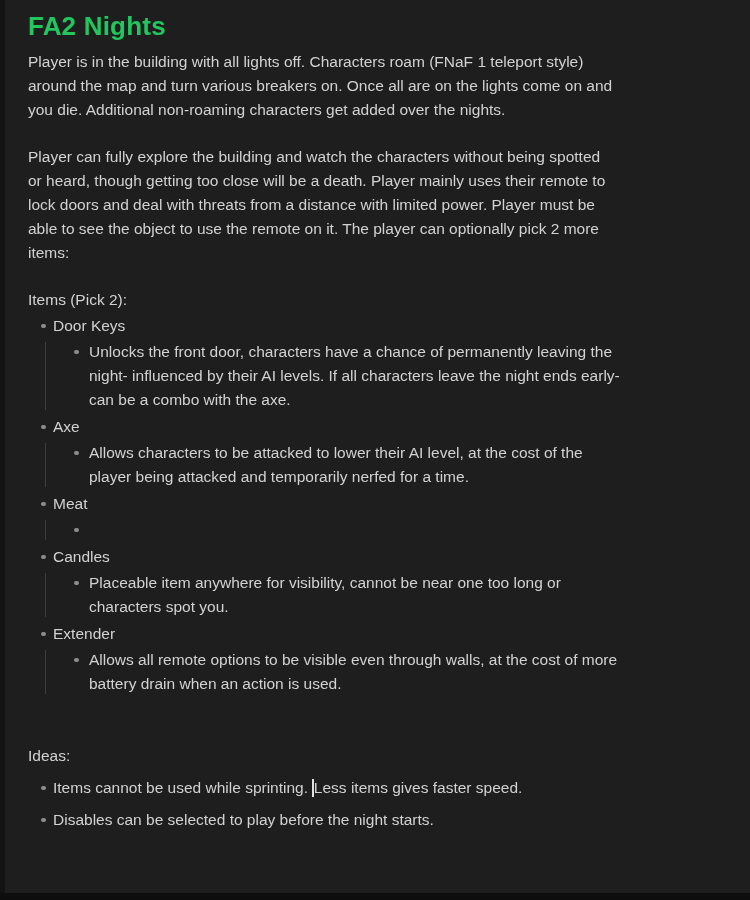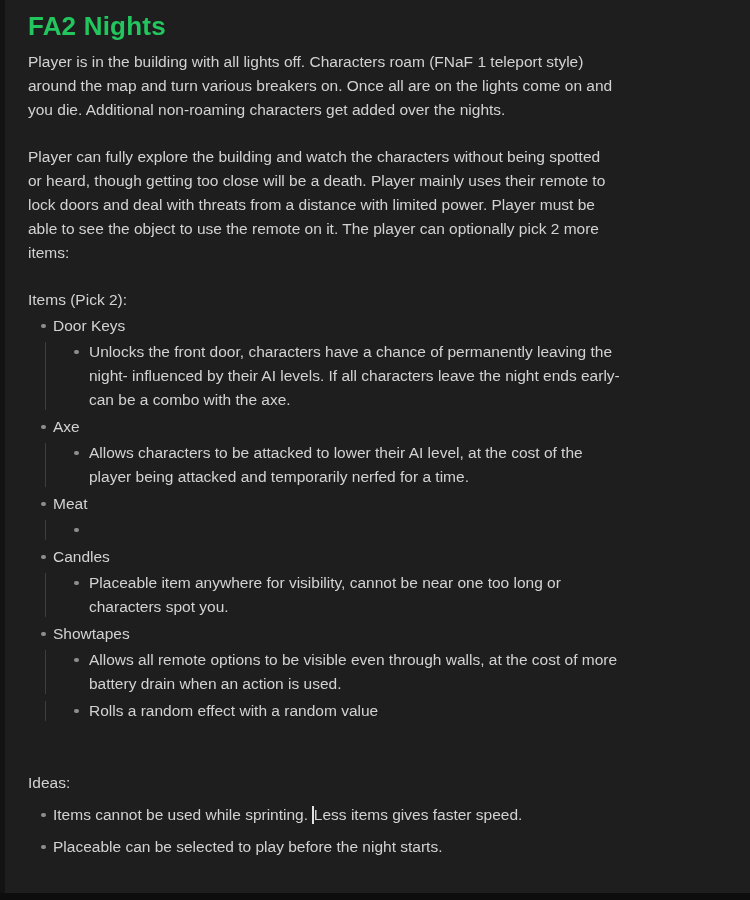--- a/index.html
+++ b/index.html
@@ -192,57 +192,48 @@
 characters spot you.</span>
       </div>
     </div>
   </div>
 
   <div>
     <div class="row l1">
       <span class="b1">
           <span class="dot"></span>
         </span>
-      <span>Showtapes</span>
+      <span>Extender</span>
     </div>
     <div class="descwrap">
       <div class="guide"></div>
       <div class="row">
         <span class="b2">
             <span class="dot"></span>
           </span>
         <span class="desc">Allows all remote options to be visible even through walls, at the cost of more
 battery drain when an action is used.</span>
       </div>
     </div>
   </div>
 
   <div>
-    <div class="descwrap">
-      <div class="guide"></div>
-      <div class="row">
-        <span class="b2">
-            <span class="dot"></span>
-          </span>
-        <span class="desc">Rolls a random effect with a random value</span>
-      </div>
-    </div>
   </div>
 
   <div class="ideas-heading">Ideas:</div>
 
   <div class="row l1 idea-row">
     <span class="b1">
         <span class="dot"></span>
       </span>
     <span><span class="pre">Items cannot be used while sprinting. </span><span class="caret"></span><span class="pre">Less items gives faster speed.</span></span>
   </div>
 
   <div class="row l1 idea-row">
     <span class="b1">
         <span class="dot"></span>
       </span>
-    <span>Placeable can be selected to play before the night starts.</span>
+    <span>Disables can be selected to play before the night starts.</span>
   </div>
 
 </div>
 
 <div class="edge-bottom"></div>
 
 </body></html>

